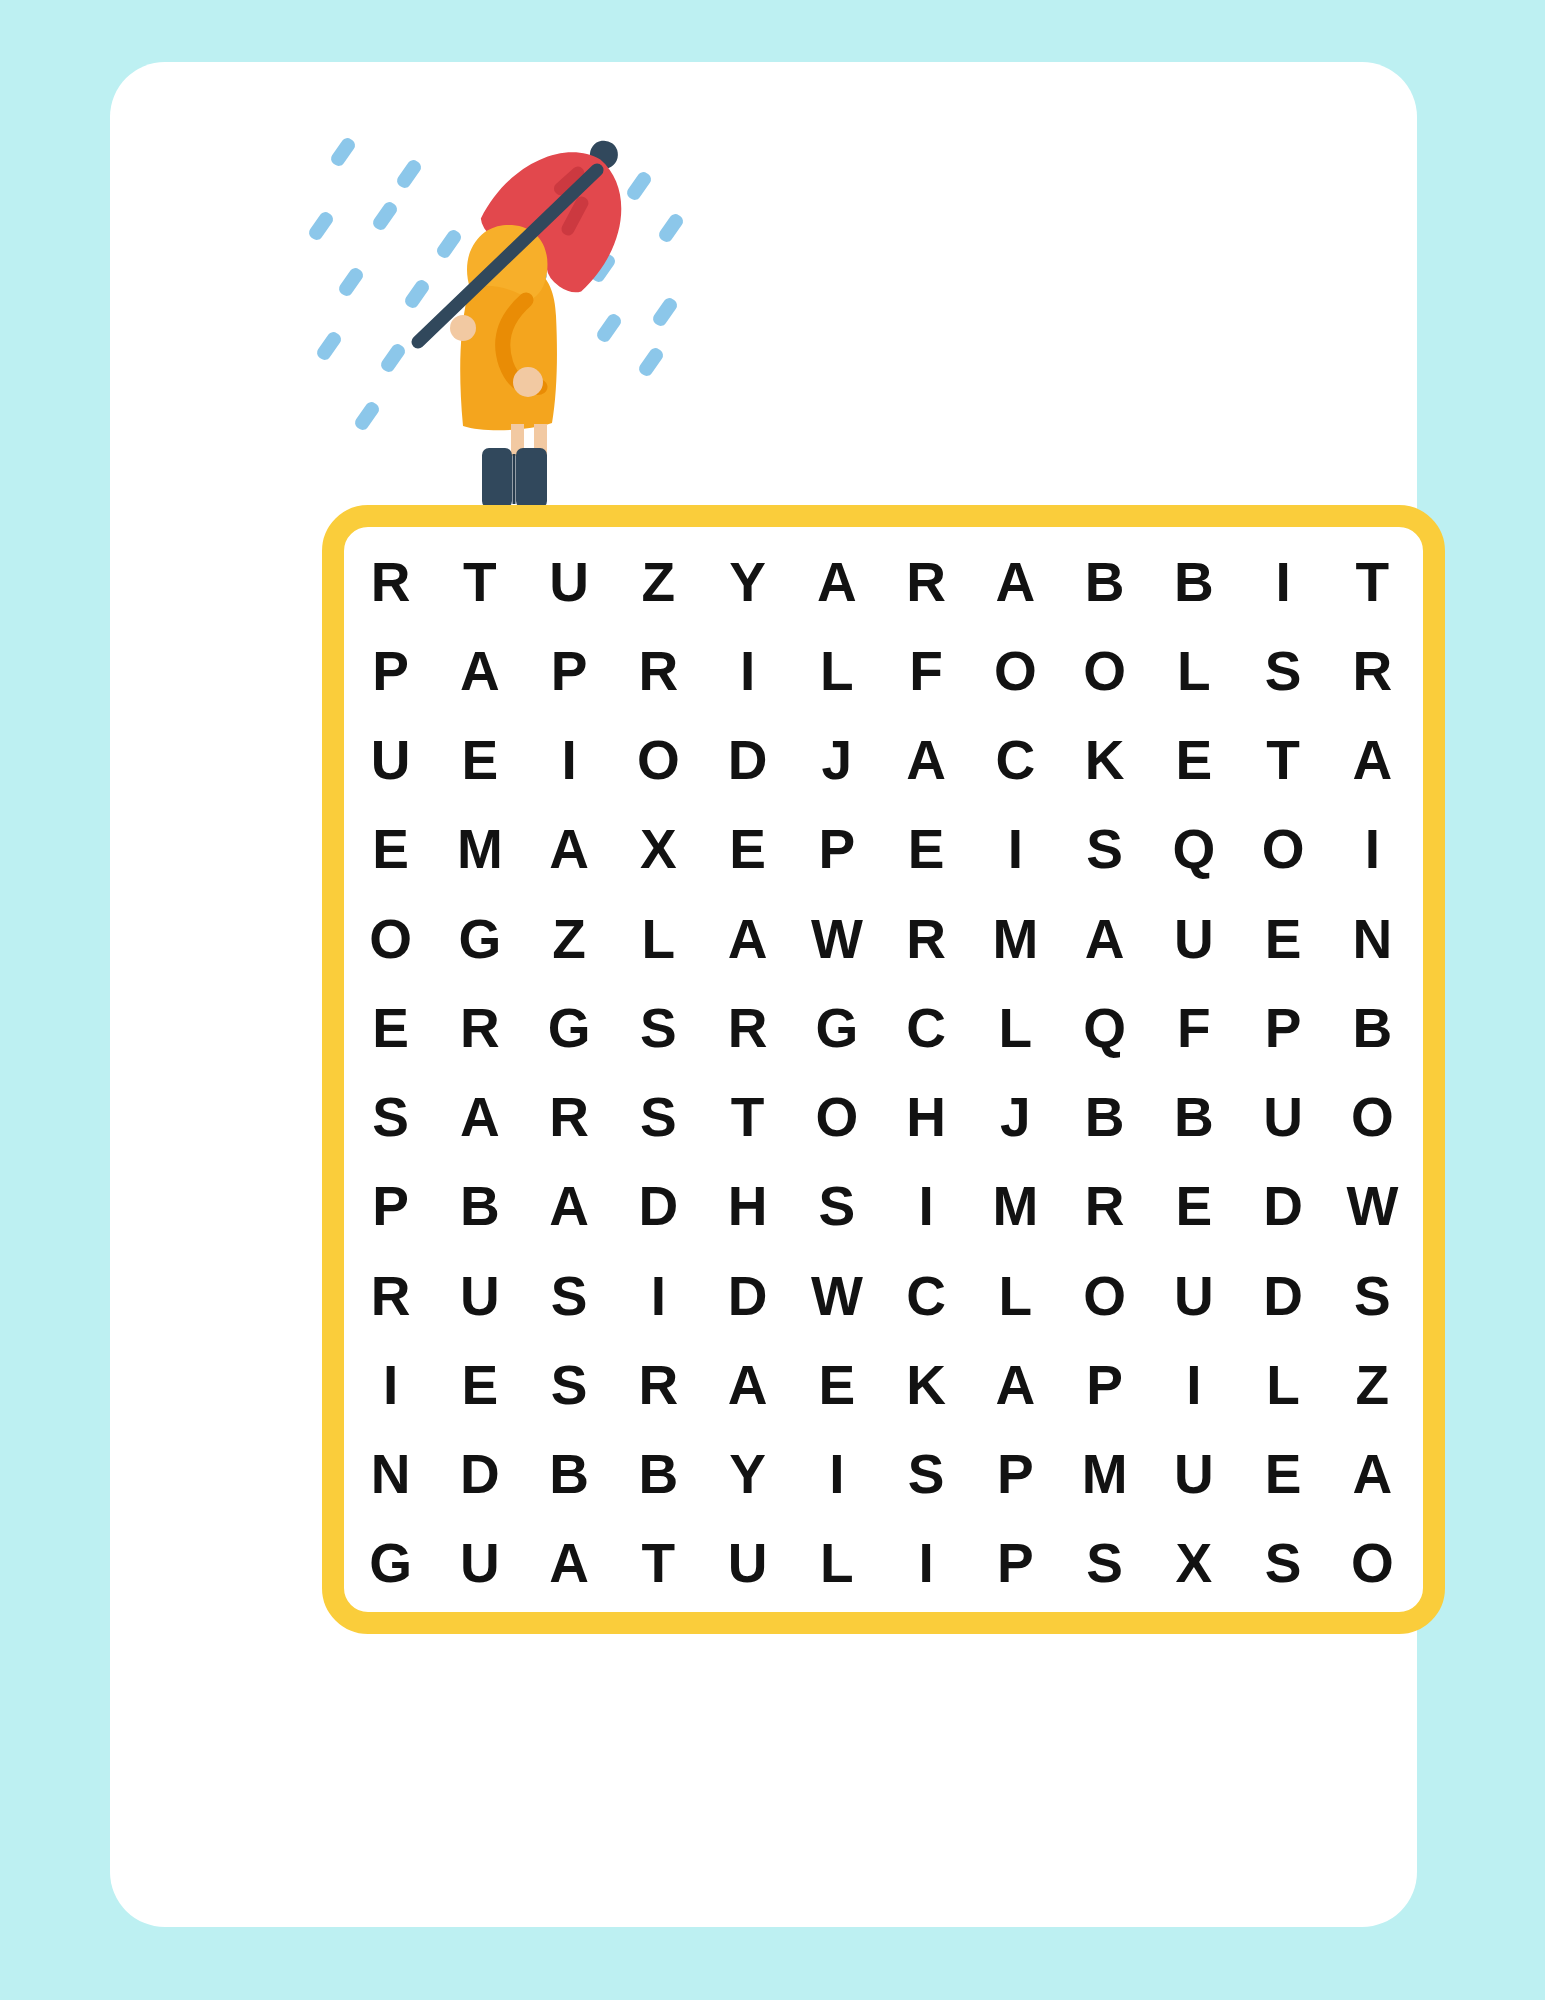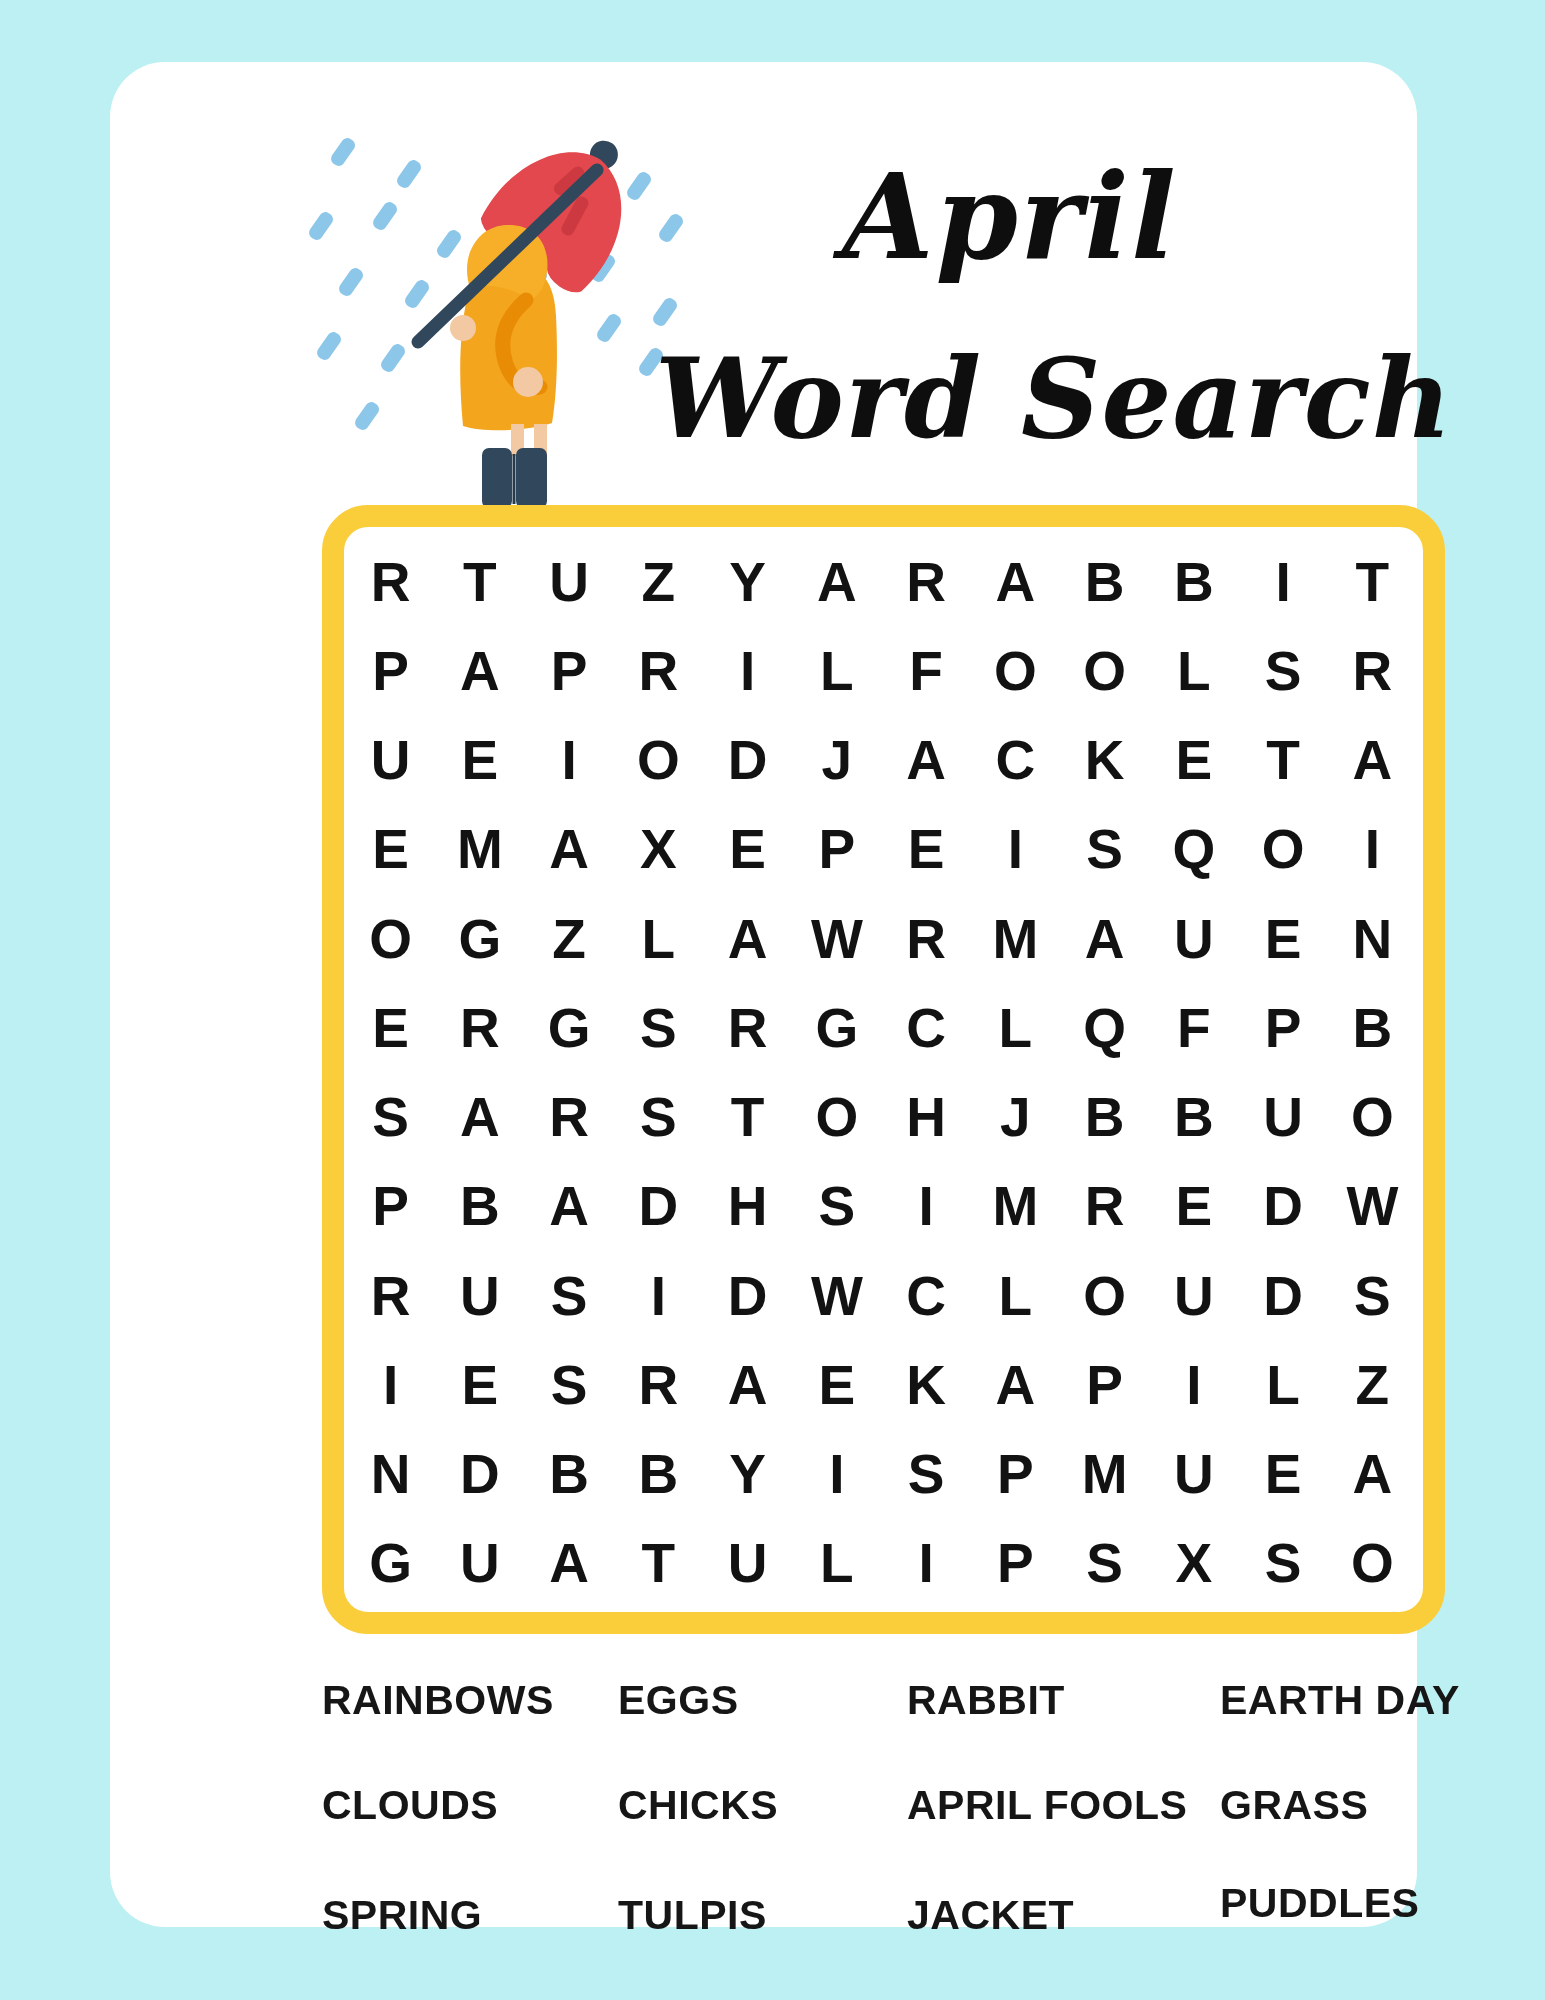--- a/index.html
+++ b/index.html
@@ -152,24 +152,20 @@
         <rect x="221" y="318" width="31" height="60" rx="7" fill="var(--boots)"></rect>
         <line x1="219" y1="324" x2="219" y2="374" stroke="#263B4D" stroke-width="3"></line>
       </g>
 
       <g>
         <line x1="302" y1="40" x2="123" y2="212" stroke="var(--navy)" stroke-width="13" stroke-linecap="round"></line>
         <circle cx="168" cy="198" r="13" fill="var(--skin)"></circle>
       </g>
     </svg>
 
-    <div class="title">
-      <div class="title-line1">April</div>
-      <div class="title-line2">Word Search</div>
-    </div>
 
     <div class="grid-box">
       <div class="letter-grid" id="letter-grid">
           <span class="cell">R</span>
           <span class="cell">T</span>
           <span class="cell">U</span>
           <span class="cell">Z</span>
           <span class="cell">Y</span>
           <span class="cell">A</span>
           <span class="cell">R</span>
@@ -306,29 +302,15 @@
           <span class="cell">L</span>
           <span class="cell">I</span>
           <span class="cell">P</span>
           <span class="cell">S</span>
           <span class="cell">X</span>
           <span class="cell">S</span>
           <span class="cell">O</span>
         </div>
     </div>
 
-    <div class="words" id="word-list">
-        <div class="word">RAINBOWS</div>
-        <div class="word">EGGS</div>
-        <div class="word">RABBIT</div>
-        <div class="word">EARTH DAY</div>
-        <div class="word">CLOUDS</div>
-        <div class="word">CHICKS</div>
-        <div class="word">APRIL FOOLS</div>
-        <div class="word">GRASS</div>
-        <div class="word">SPRING</div>
-        <div class="word">TULPIS</div>
-        <div class="word">JACKET</div>
-        <div class="word raised">PUDDLES</div>
-      </div>
 
   </div>
 </div>
 
 </body></html>

